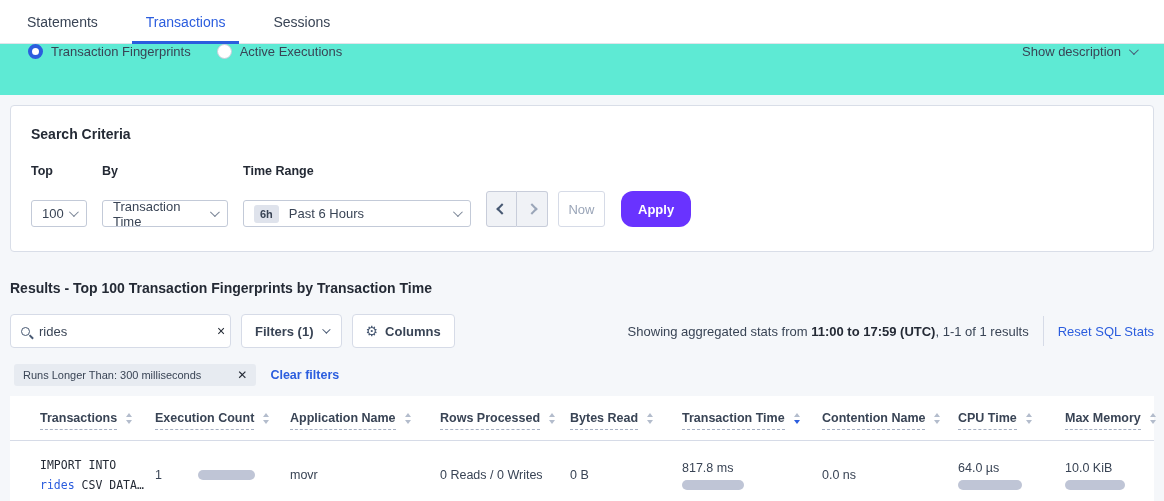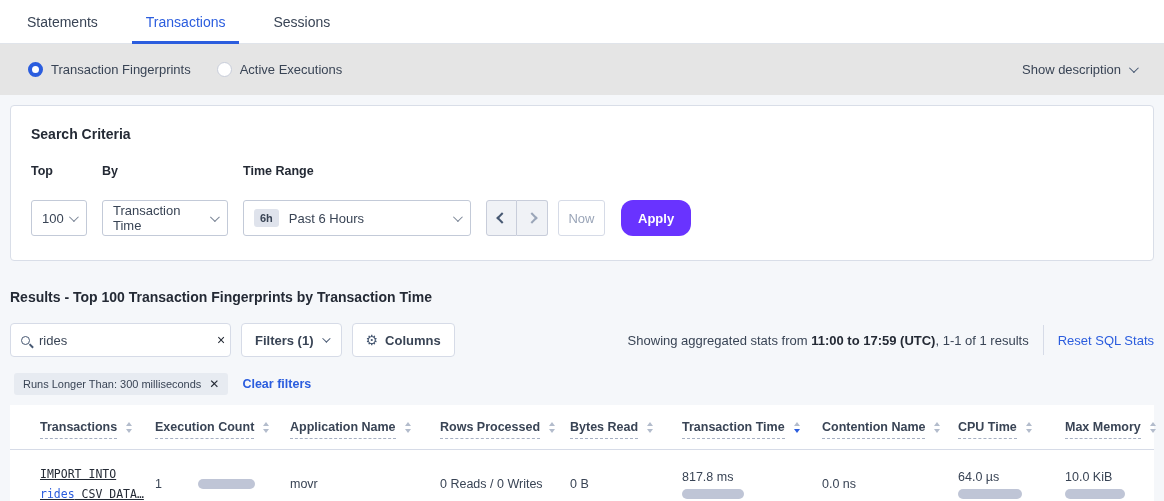--- a/index.html
+++ b/index.html
@@ -16,21 +16,21 @@
   .tab {
     display:flex; align-items:center; padding:0 14px; margin-right:20px;
     font-size:14px; color:#394455; cursor:pointer; position:relative;
   }
   .tab.active { color:#2b5dde; }
   .tab.active::after {
     content:""; position:absolute; left:0; right:0; bottom:-1px; height:3px; background:#2b5dde;
   }
   
   .radiobar {
-    background:#e5e5e5; height:51px; display:flex; align-items:center; padding:0 28px;
+    background:#5eead4; height:51px; display:flex; align-items:flex-start; padding:0 28px;
   }
   .radio-opt { display:flex; align-items:center; margin-right:26px; cursor:pointer; }
   .radio-circle {
     width:15px; height:15px; border-radius:50%; margin-right:8px; background:#fff;
     border:1.5px solid #c8cdda;
   }
   .radio-circle.sel { border:4.5px solid #2b5dde; }
   .radio-label { font-size:13px; color:#394455; }
   .show-desc { margin-left:auto; display:flex; align-items:center; cursor:pointer; font-size:13px; color:#394455; }
   
@@ -43,21 +43,21 @@
   
   .criteria-card {
     background:#fff; border:1px solid #d9dee8; border-radius:4px;
     margin:10px 10px 0 10px; padding:20px 20px 24px 20px;
   }
   .criteria-title { font-size:14px; font-weight:bold; color:#242a35; margin-bottom:22px; }
   .criteria-row { display:flex; align-items:flex-end; }
   .field { margin-right:15px; }
   .field-label { font-size:12.5px; font-weight:bold; color:#242a35; margin-bottom:22px; }
   .select {
-    height:36px; border:1px solid #c3cad8; border-radius:3px; background:#fff;
+    height:27px; border:1px solid #c3cad8; border-radius:3px; background:#fff;
     display:flex; align-items:center; padding:0 10px; cursor:pointer; font-size:13px; color:#394455;
   }
   .select .chev { margin-left:auto; border-color:#7b8697; }
   .sel-top { width:56px; }
   .sel-by { width:126px; }
   .sel-range { width:228px; }
   .range-badge {
     background:#dfe3ec; border-radius:3px; font-size:11px; font-weight:bold;
     padding:3px 6px; margin-right:10px; color:#394455;
   }
@@ -97,42 +97,42 @@
   .btn-outline .chev { margin-left:8px; width:6px; height:6px; }
   .gear-glyph { font-size:14px; margin-right:7px; color:#475872; }
   .stats-note { margin-left:auto; font-size:13px; color:#394455; white-space:nowrap; }
   .stats-note b { color:#242a35; }
   .toolbar-divider { width:1px; height:30px; background:#d6dbe7; margin:0 14px; }
   .reset-link { font-size:13px; color:#2b5dde; cursor:pointer; white-space:nowrap; }
   
   .pill-row { display:flex; align-items:center; margin:16px 10px 0 14px; }
   .filter-pill {
     background:#e7ebf1; border-radius:3px; padding:5px 9px; font-size:11px; color:#394455;
-    display:flex; align-items:flex-end;
+    display:flex; align-items:flex-end;gap:28px;
   }
   .pill-x { margin-left:8px; font-size:12px; font-weight:bold; color:#242a35; cursor:pointer; line-height:1; }
   .clear-filters { margin-left:14px; font-size:12.5px; font-weight:bold; color:#2b5dde; cursor:pointer; }
   
   .table-card { background:#fff; margin:10px 10px 0 10px; height:120px; }
   table { border-collapse:collapse; width:100%; table-layout:fixed; }
   th { text-align:left; vertical-align:top; padding-top:15px; padding-bottom:10px; }
   th, td { font-size:12.5px; }
   thead tr { border-bottom:1px solid #d6dbe7; }
   tbody tr { border-bottom:1px solid #e7ecf3; }
   .th-inner { display:flex; align-items:flex-start; white-space:nowrap; }
   .th-label {
     font-weight:bold; color:#394455; border-bottom:1px dashed #a6b0c3; padding-bottom:4px; cursor:default;
   }
   .sort { display:inline-flex; flex-direction:column; align-items:center; margin-left:9px; margin-top:2px; cursor:pointer; }
   .tri-up { width:0; height:0; border-left:3.5px solid transparent; border-right:3.5px solid transparent; border-bottom:4.5px solid #b3bccc; margin-bottom:2.5px; }
   .tri-down { width:0; height:0; border-left:3.5px solid transparent; border-right:3.5px solid transparent; border-top:4.5px solid #b3bccc; }
   .sort.desc .tri-down { border-top-color:#2b5dde; }
   td { padding-top:14px; padding-bottom:16px; vertical-align:middle; color:#394455; }
   .c1 { padding-left:30px; }
-  .code { font-family:"DejaVu Sans Mono","Liberation Mono",monospace; font-size:11.5px; line-height:1.75; color:#242a35; white-space:nowrap;text-decoration:underline; }
+  .code { font-family:"DejaVu Sans Mono","Liberation Mono",monospace; font-size:11.5px; line-height:1.75; color:#242a35; white-space:nowrap; }
   .code-link { color:#2b5dde; cursor:pointer; }
   .bar { height:10px; border-radius:5px; background:#bfc5d6; }
   .exec-cell { display:flex; align-items:center; }
   .exec-cell .bar { width:57px; margin-left:36px; }
   .stat-cell .bar { margin-top:5px; }
   .bar-tt { width:62px; } .bar-cpu { width:64px; } .bar-mem { width:60px; }
 </style>
 </head>
 <body>
 

